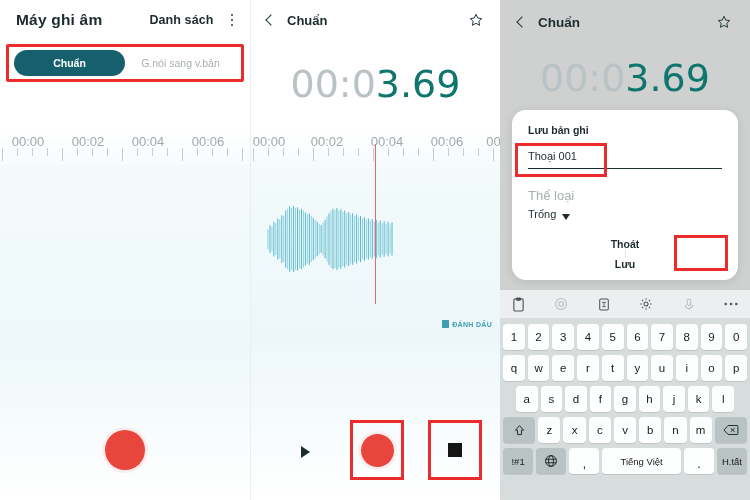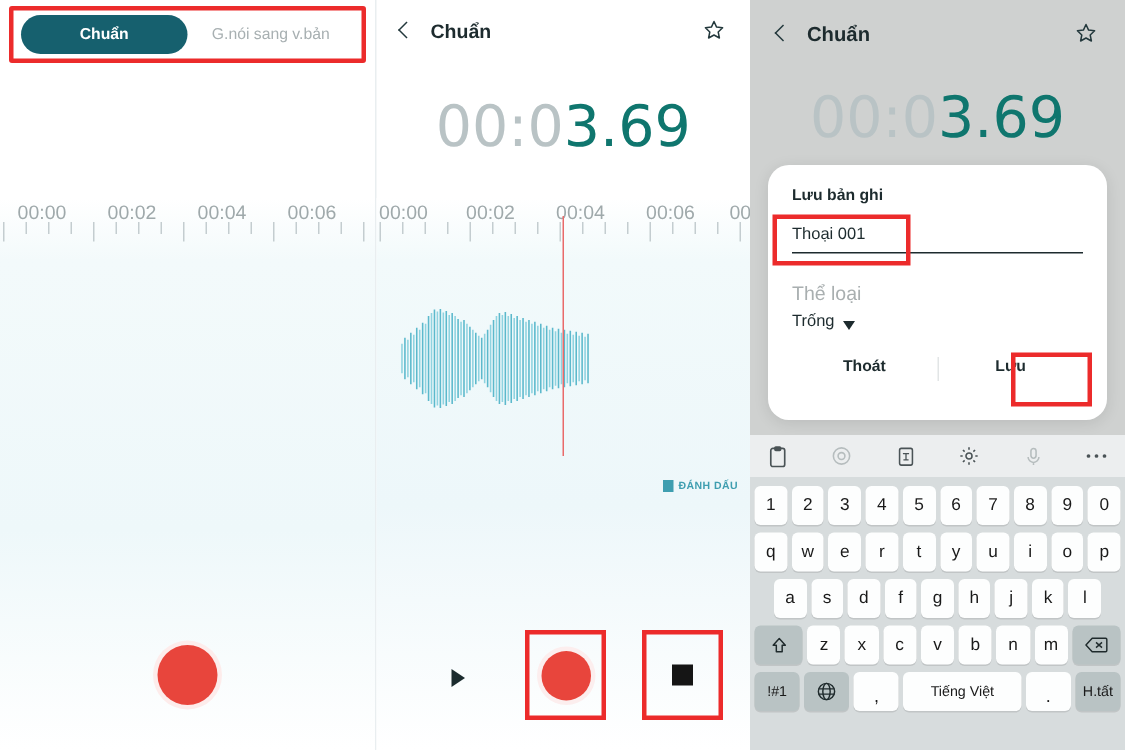--- a/index.html
+++ b/index.html
@@ -203,22 +203,23 @@
     pointer-events: none;
   }
   .dlg-sublabel { font-size: 13px; color: #a9afb0; margin: 12px 0 5px 0; }
   .dlg-select { display: flex; align-items: flex-end; gap: 6px; font-size: 11px; color: #1d2b2e; }
   .caret-down {
     width: 0; height: 0;
     border-left: 4.5px solid transparent; border-right: 4.5px solid transparent;
     border-top: 6px solid #1d2b2e;
   }
   .dlg-actions {
-    display: flex; margin-top: 18px; position: relative;
+    display: flex; align-items: center; margin-top: 18px; position: relative;
     height: 32px;
+    flex-direction: column;
   }
   .dlg-btn {
     flex: 1 1 0; text-align: center;
     font-size: 10.5px; font-weight: bold; color: #1d2b2e;
   }
   .dlg-divider { width: 1px; height: 16px; background: #e2e5e6; }
   .dlg-savebox {
     position: absolute; right: -6px; top: -3px;
     width: 54px; height: 36px; border: 3px solid #ec2b2b;
     pointer-events: none;
@@ -250,20 +251,30 @@
   .comma-key, .dot-key { font-size: 12px; align-items: flex-end; padding-bottom: 3px; }
   .kb-bottom-bar { height: 12px; background: #d7dcdd; }
   svg { display: block; }
 </style>
 </head>
 <body>
 
 <div class="screens">
 
   <div class="panel1">
+    <div class="p1-header">
+      <span class="p1-title">Máy ghi âm</span>
+      <span class="p1-spacer"></span>
+      <span class="p1-list">Danh sách</span>
+      <span class="p1-kebab">
+          <i></i>
+          <i></i>
+          <i></i>
+        </span>
+    </div>
 
     <div class="p1-tabwrap">
       <div class="p1-tabs">
         <div class="tab active">Chuẩn</div>
         <div class="tab inactive">G.nói sang v.bản</div>
       </div>
       <div class="p1-redbox"></div>
     </div>
 
     <div class="p1-ruler">

